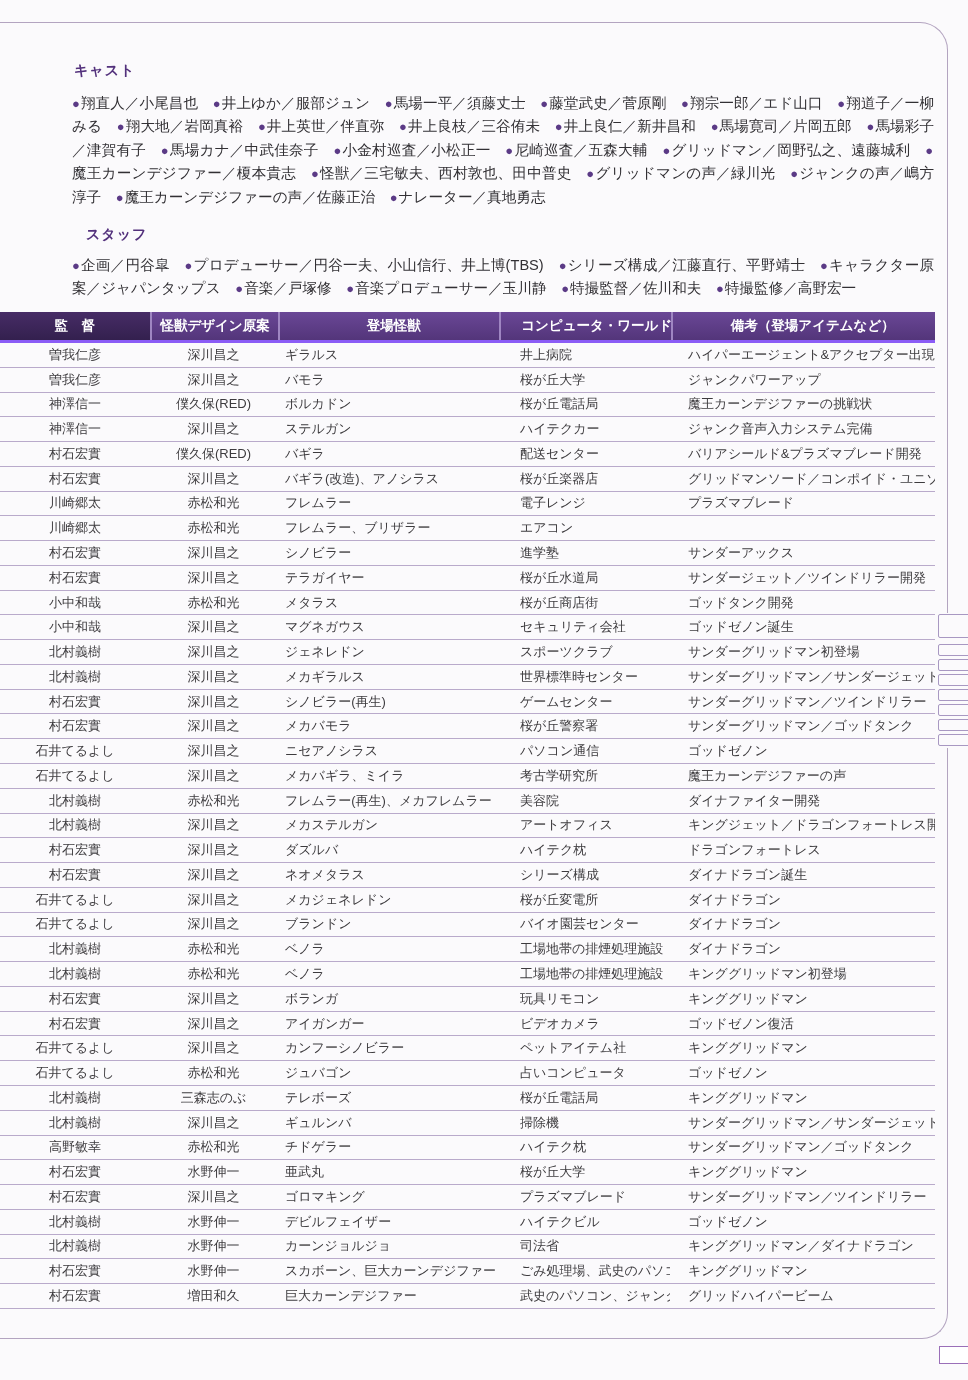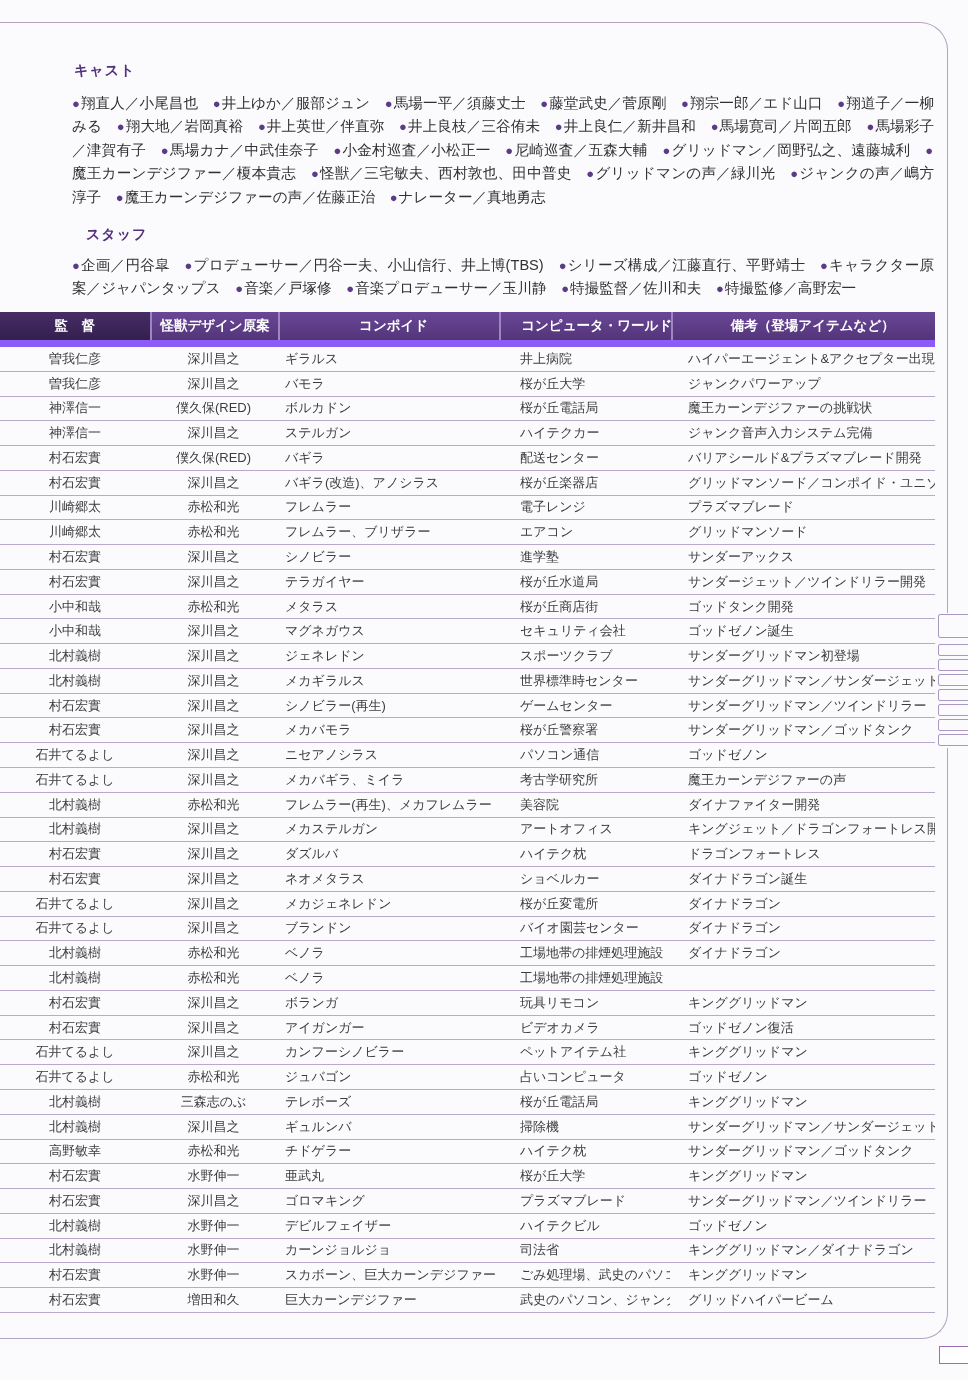--- a/index.html
+++ b/index.html
@@ -31,21 +31,21 @@
   }
   .sec-body{
     position:absolute;left:72px;width:862px;
     font-size:14.6px;line-height:22.4px;text-align:justify;
     color:#323034;
   }
   .sec-body .bullet{color:#5b3a86;font-size:13px;margin-right:1px;}
   
   .grid-table{position:absolute;left:0;top:312px;width:935px;}
   .thead{display:flex;height:28px;
-    border-bottom:7px solid #8b5cf6;}
+    border-bottom:3px solid #8b5cf6;}
   .th{
     display:flex;align-items:center;justify-content:center;
     background:linear-gradient(#6a4796,#53357a);
     color:#ffffff;font-size:13.5px;font-weight:bold;
     white-space:nowrap;overflow:hidden;
   }
   .th.first{background:linear-gradient(#472c66,#33204e);}
   .th + .th{border-left:2px solid #9f86c2;}
   .trow{display:flex;height:23.77px;border-bottom:1px solid #b9aacb;}
   .td{
@@ -82,21 +82,21 @@
 <div class="sec-title" style="top:62px;">キャスト</div>
 <div class="sec-body" style="top:92px;"><span class="entry"><span class="bullet">●</span>翔直人／小尾昌也</span>　<span class="entry"><span class="bullet">●</span>井上ゆか／服部ジュン</span>　<span class="entry"><span class="bullet">●</span>馬場一平／須藤丈士</span>　<span class="entry"><span class="bullet">●</span>藤堂武史／菅原剛</span>　<span class="entry"><span class="bullet">●</span>翔宗一郎／エド山口</span>　<span class="entry"><span class="bullet">●</span>翔道子／一柳みる</span>　<span class="entry"><span class="bullet">●</span>翔大地／岩岡真裕</span>　<span class="entry"><span class="bullet">●</span>井上英世／伴直弥</span>　<span class="entry"><span class="bullet">●</span>井上良枝／三谷侑未</span>　<span class="entry"><span class="bullet">●</span>井上良仁／新井昌和</span>　<span class="entry"><span class="bullet">●</span>馬場寛司／片岡五郎</span>　<span class="entry"><span class="bullet">●</span>馬場彩子／津賀有子</span>　<span class="entry"><span class="bullet">●</span>馬場カナ／中武佳奈子</span>　<span class="entry"><span class="bullet">●</span>小金村巡査／小松正一</span>　<span class="entry"><span class="bullet">●</span>尼崎巡査／五森大輔</span>　<span class="entry"><span class="bullet">●</span>グリッドマン／岡野弘之、遠藤城利</span>　<span class="entry"><span class="bullet">●</span>魔王カーンデジファー／榎本貴志</span>　<span class="entry"><span class="bullet">●</span>怪獣／三宅敏夫、西村敦也、田中普史</span>　<span class="entry"><span class="bullet">●</span>グリッドマンの声／緑川光</span>　<span class="entry"><span class="bullet">●</span>ジャンクの声／嶋方淳子</span>　<span class="entry"><span class="bullet">●</span>魔王カーンデジファーの声／佐藤正治</span>　<span class="entry"><span class="bullet">●</span>ナレーター／真地勇志</span></div>
 
 <div class="sec-title" style="top:226px;margin-left:12px;">スタッフ</div>
 <div class="sec-body" style="top:254px;"><span class="entry"><span class="bullet">●</span>企画／円谷皐</span>　<span class="entry"><span class="bullet">●</span>プロデューサー／円谷一夫、小山信行、井上博(TBS)</span>　<span class="entry"><span class="bullet">●</span>シリーズ構成／江藤直行、平野靖士</span>　<span class="entry"><span class="bullet">●</span>キャラクター原案／ジャパンタップス</span>　<span class="entry"><span class="bullet">●</span>音楽／戸塚修</span>　<span class="entry"><span class="bullet">●</span>音楽プロデューサー／玉川静</span>　<span class="entry"><span class="bullet">●</span>特撮監督／佐川和夫</span>　<span class="entry"><span class="bullet">●</span>特撮監修／高野宏一</span></div>
 
 <div class="grid-table">
   <div class="thead">
       <div class="th c0 first">監　督</div>
       <div class="th c1">怪獣デザイン原案</div>
-      <div class="th c2">コンポイド</div>
+      <div class="th c2">登場怪獣</div>
       <div class="th c3">コンピュータ・ワールド</div>
       <div class="th c4">備考（登場アイテムなど）</div>
     </div>
   <div class="tbody">
       <div class="trow">
         <div class="td c0">曽我仁彦</div>
         <div class="td c1">深川昌之</div>
         <div class="td c2">ギラルス</div>
         <div class="td c3">井上病院</div>
         <div class="td c4">ハイパーエージェント&amp;アクセプター出現</div>
@@ -141,21 +141,20 @@
         <div class="td c1">赤松和光</div>
         <div class="td c2">フレムラー</div>
         <div class="td c3">電子レンジ</div>
         <div class="td c4">プラズマブレード</div>
       </div>
       <div class="trow">
         <div class="td c0">川崎郷太</div>
         <div class="td c1">赤松和光</div>
         <div class="td c2">フレムラー、ブリザラー</div>
         <div class="td c3">エアコン</div>
-        <div class="td c4">グリッドマンソード</div>
       </div>
       <div class="trow">
         <div class="td c0">村石宏實</div>
         <div class="td c1">深川昌之</div>
         <div class="td c2">シノビラー</div>
         <div class="td c3">進学塾</div>
         <div class="td c4">サンダーアックス</div>
       </div>
       <div class="trow">
         <div class="td c0">村石宏實</div>
@@ -238,21 +237,21 @@
         <div class="td c0">村石宏實</div>
         <div class="td c1">深川昌之</div>
         <div class="td c2">ダズルバ</div>
         <div class="td c3">ハイテク枕</div>
         <div class="td c4">ドラゴンフォートレス</div>
       </div>
       <div class="trow">
         <div class="td c0">村石宏實</div>
         <div class="td c1">深川昌之</div>
         <div class="td c2">ネオメタラス</div>
-        <div class="td c3">ショベルカー</div>
+        <div class="td c3">シリーズ構成</div>
         <div class="td c4">ダイナドラゴン誕生</div>
       </div>
       <div class="trow">
         <div class="td c0">石井てるよし</div>
         <div class="td c1">深川昌之</div>
         <div class="td c2">メカジェネレドン</div>
         <div class="td c3">桜が丘変電所</div>
         <div class="td c4">ダイナドラゴン</div>
       </div>
       <div class="trow">
@@ -267,20 +266,21 @@
         <div class="td c1">赤松和光</div>
         <div class="td c2">ベノラ</div>
         <div class="td c3">工場地帯の排煙処理施設</div>
         <div class="td c4">ダイナドラゴン</div>
       </div>
       <div class="trow">
         <div class="td c0">北村義樹</div>
         <div class="td c1">赤松和光</div>
         <div class="td c2">ベノラ</div>
         <div class="td c3">工場地帯の排煙処理施設</div>
+        <div class="td c4">キンググリッドマン初登場</div>
       </div>
       <div class="trow">
         <div class="td c0">村石宏實</div>
         <div class="td c1">深川昌之</div>
         <div class="td c2">ボランガ</div>
         <div class="td c3">玩具リモコン</div>
         <div class="td c4">キンググリッドマン</div>
       </div>
       <div class="trow">
         <div class="td c0">村石宏實</div>

